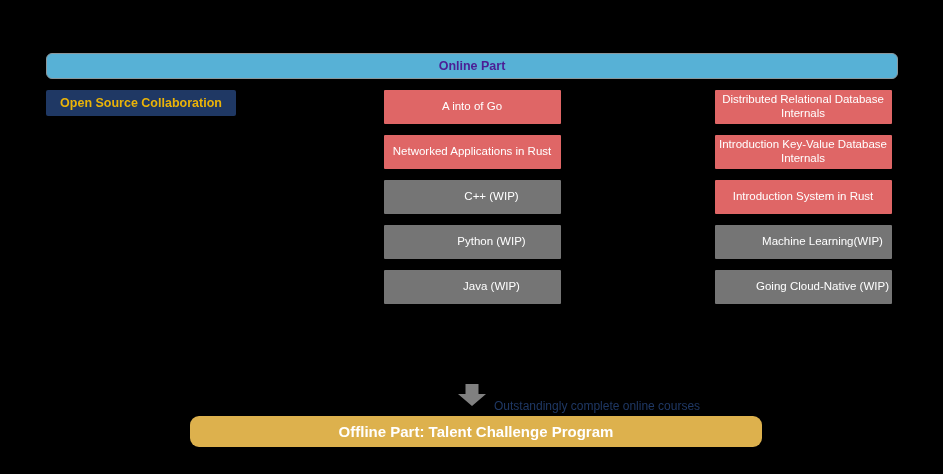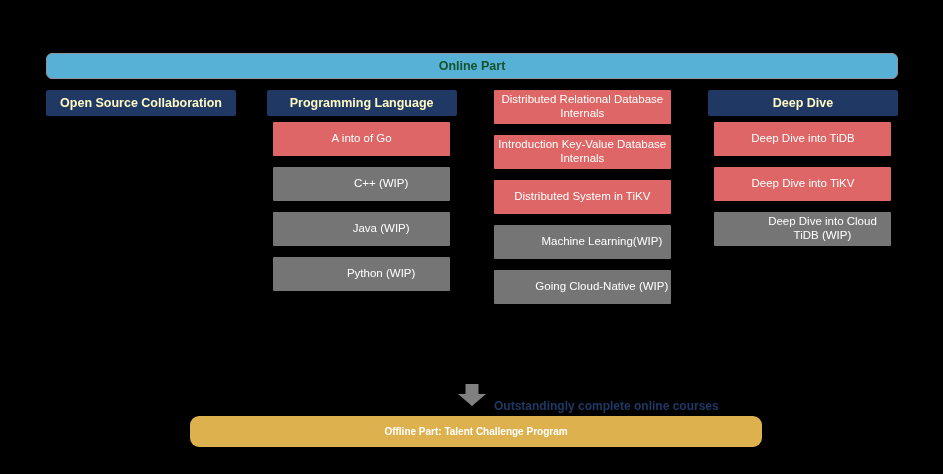--- a/index.html
+++ b/index.html
@@ -25,41 +25,41 @@
     overflow:hidden;
   }
   .online-bar{
     position:absolute;
     left:46px; top:53px;
     width:852px; height:26px;
     background:var(--online);
     border:1px solid #8b979c;
     border-radius:6px;
     display:flex;align-items:center;justify-content:center;
-    color:#14532d;font-weight:bold;font-size:12.5px;
+    color:#4c1d95;font-weight:bold;font-size:12.5px;
   }
   .columns{
     position:absolute;
     left:46px; top:90px;
     width:852px;
     display:flex;
     justify-content:space-between;
   }
   .column{
     width:190px;
     display:flex;
     flex-direction:column;
     align-items:center;
   }
   .column-header{
     width:190px; height:26px;
     background:var(--navy);
     border-radius:2px;
     display:flex;align-items:center;justify-content:center;
-    color:#fef9c3;font-weight:bold;font-size:12.5px;
+    color:#eab308;font-weight:bold;font-size:12.5px;
     margin-bottom:6px;
     text-align:right;
   }
   .course-box{
     width:177px;
     min-height:34px;
     margin-bottom:11px;
     display:flex;align-items:center;justify-content:center;
     text-align:center;
     color:#ffffff;
@@ -72,76 +72,68 @@
   .course-box.wip{background:var(--wip);padding-left:40px;}
   .transition{
     position:absolute;
     left:458px; top:377px;
     display:flex;
     align-items:center;
   }
   .down-arrow{display:block;}
   .transition-caption{
     color:var(--caption);
-    font-weight:bold;
+    font-weight:normal;
     font-size:12px;
     margin-left:8px;
     margin-top:22px;
     white-space:nowrap;
   }
   .offline-bar{
     position:absolute;
     left:190px; top:416px;
     width:572px; height:31px;
     background:var(--gold);
     border-radius:9px;
     display:flex;align-items:center;justify-content:center;
-    color:#ffffff;font-weight:bold;font-size:10px;
+    color:#ffffff;font-weight:bold;font-size:15px;
   }
 </style>
 </head>
 <body>
 
 <div class="stage">
 
   <div class="online-bar">Online Part</div>
 
   <div class="columns">
   <div class="column">
     <div class="column-header">Open Source Collaboration</div>
   </div>
 
   <div class="column">
-    <div class="column-header">Programming Language</div>
     <div class="course-list">
           <div class="course-box available">A into of Go</div>
+          <div class="course-box available">Networked Applications in Rust</div>
           <div class="course-box wip">C++ (WIP)</div>
+          <div class="course-box wip">Python (WIP)</div>
           <div class="course-box wip">Java (WIP)</div>
-          <div class="course-box wip">Python (WIP)</div>
         </div>
   </div>
 
   <div class="column">
     <div class="course-list">
           <div class="course-box available">Distributed Relational Database Internals</div>
           <div class="course-box available">Introduction Key-Value Database Internals</div>
-          <div class="course-box available">Distributed System in TiKV</div>
+          <div class="course-box available">Introduction System in Rust</div>
           <div class="course-box wip">Machine Learning(WIP)</div>
           <div class="course-box wip">Going Cloud-Native (WIP)</div>
         </div>
   </div>
 
-  <div class="column">
-    <div class="column-header">Deep Dive</div>
-    <div class="course-list">
-          <div class="course-box available">Deep Dive into TiDB</div>
-          <div class="course-box available">Deep Dive into TiKV</div>
-          <div class="course-box wip">Deep Dive into Cloud TiDB (WIP)</div>
-        </div>
-  </div>
 </div>
 
   <div class="transition">
     <svg class="down-arrow" width="28" height="22" viewBox="0 0 28 22">
       <polygon points="7.5,0 20.5,0 20.5,10 28,10 14,22 0,10 7.5,10" fill="#808080"></polygon>
     </svg>
     <span class="transition-caption">Outstandingly complete online courses</span>
   </div>
 
   <div class="offline-bar">Offline Part: Talent Challenge Program</div>

